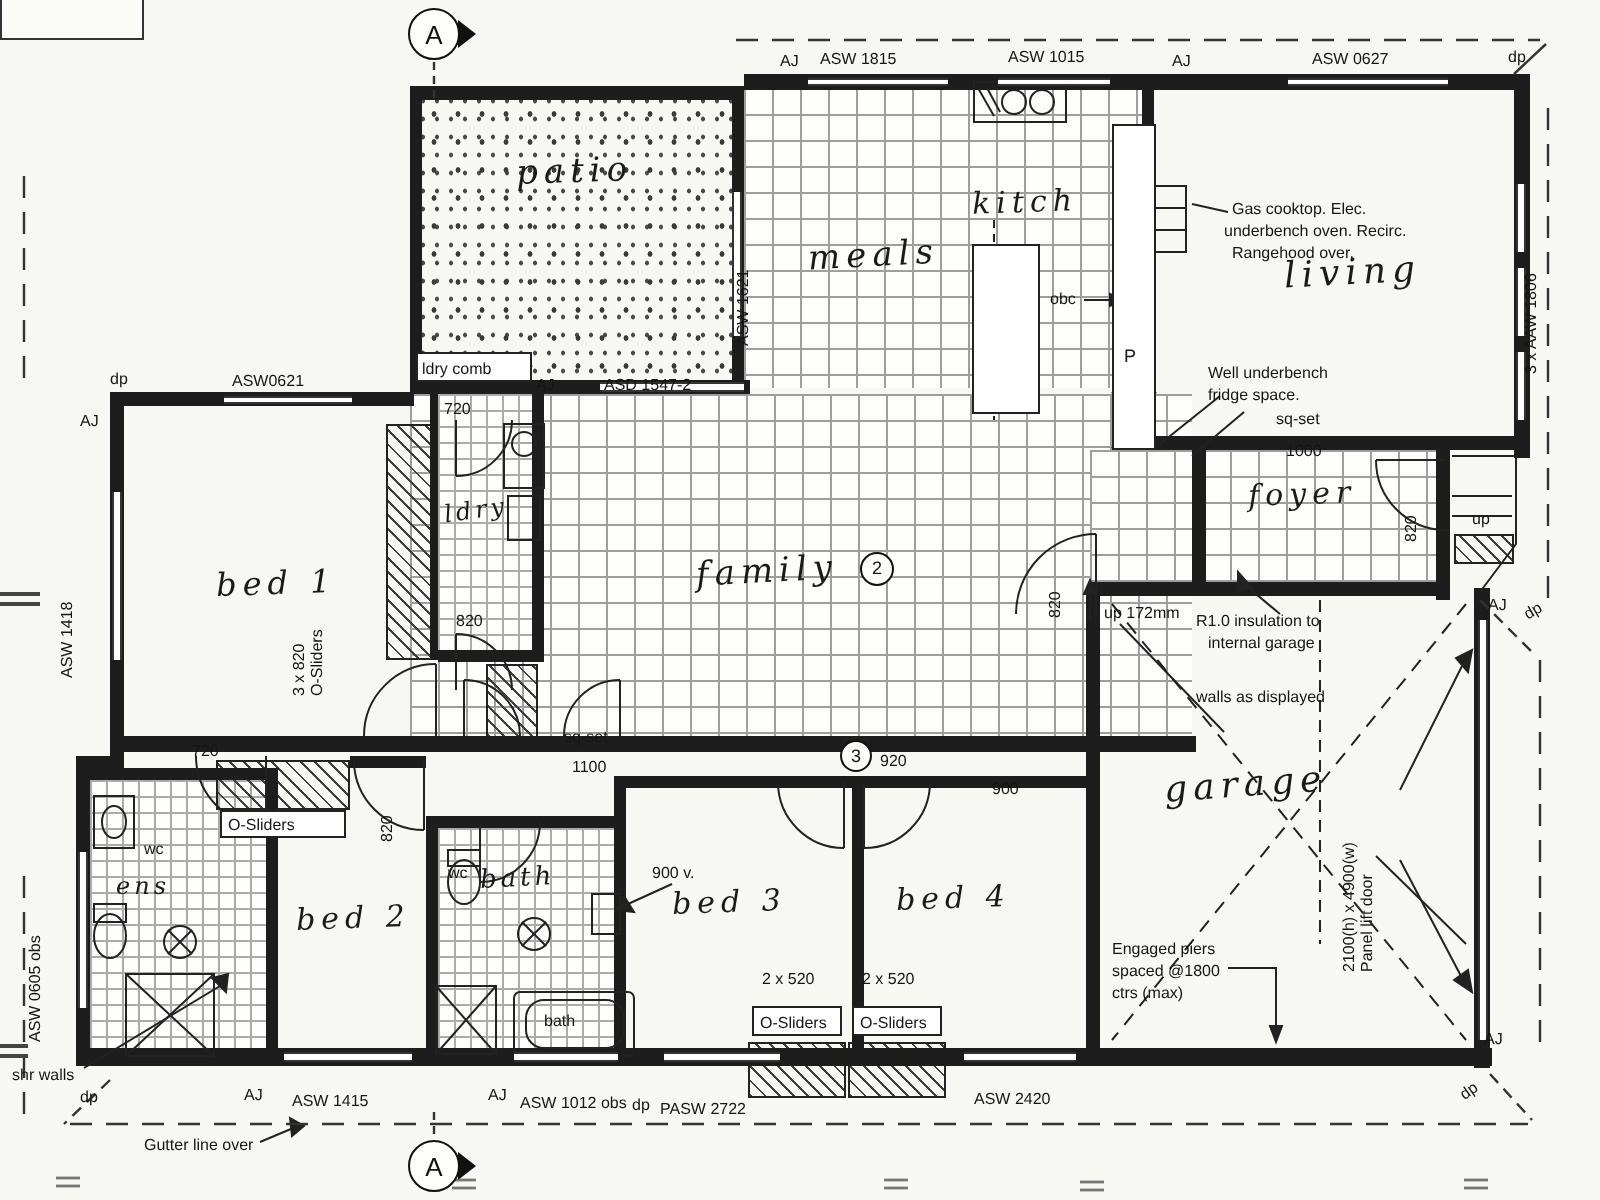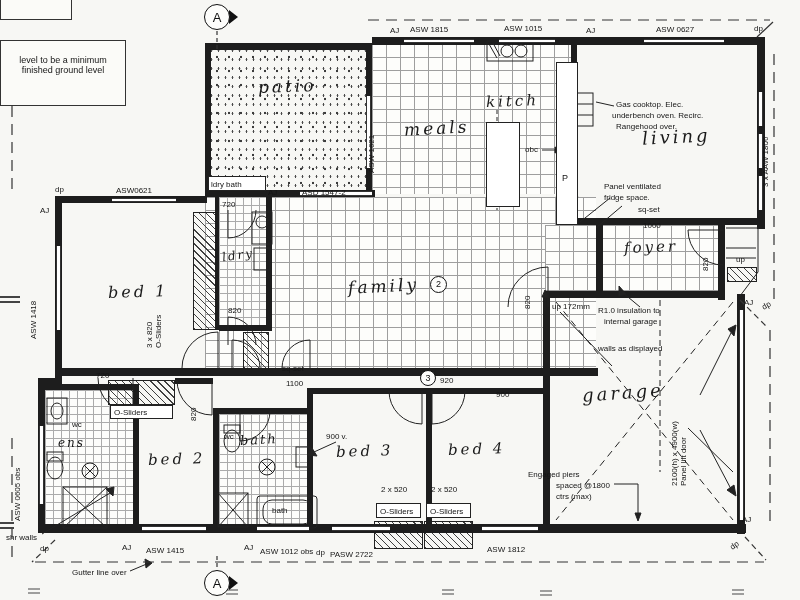--- a/index.html
+++ b/index.html
@@ -107,23 +107,20 @@
 
   <div class="box z5" style="left:486px;top:122px;width:34px;height:85px"></div>
   <div class="box z5" style="left:556px;top:62px;width:22px;height:163px"></div>
   <div class="box z5" style="left:208px;top:176px;width:58px;height:15px"></div>
   <div class="box z5" style="left:376px;top:503px;width:45px;height:15px"></div>
   <div class="box z5" style="left:426px;top:503px;width:45px;height:15px"></div>
   <div class="box z5" style="left:110px;top:405px;width:63px;height:14px"></div>
 
   <div class="nbox z5" style="left:0px;top:-10px;width:72px;height:30px">
     
-  </div>
-  <div class="nbox z5" style="left:0px;top:40px;width:126px;height:66px">
-    <div class="lbl9" style="left:6px;top:14px;width:112px;white-space:normal;text-align:center">level to be a minimum finished ground level</div>
   </div>
 
   <svg width="800" height="600" viewBox="0 0 800 600">
     <g stroke="#222" stroke-width="1" fill="none">
       <path d="M 228,238 A 28,28 0 0 0 256,210"></path>
         <line x1="228" y1="210" x2="228" y2="238"></line>
       <path d="M 256,345 A 28,28 0 0 0 228,317"></path>
         <line x1="228" y1="317" x2="228" y2="345"></line>
       <path d="M 218,332 A 36,36 0 0 0 182,368"></path>
         <line x1="218" y1="332" x2="218" y2="368"></line>
@@ -287,53 +284,53 @@
   <div class="lbl z5" style="left:116px;top:186px">ASW0621</div>
   <div class="lbl z5" style="left:40px;top:206px">AJ</div>
   <div class="lbl rot z5" style="left:38px;top:330px">ASW 1418</div>
   <div class="lbl rot z5" style="left:22px;top:512px">ASW 0605 obs</div>
   <div class="lbl z5" style="left:122px;top:543px">AJ</div>
   <div class="lbl z5" style="left:146px;top:546px">ASW 1415</div>
   <div class="lbl z5" style="left:244px;top:543px">AJ</div>
   <div class="lbl z5" style="left:260px;top:547px">ASW 1012 obs</div>
   <div class="lbl z5" style="left:316px;top:548px">dp</div>
   <div class="lbl z5" style="left:330px;top:550px">PASW 2722</div>
-  <div class="lbl z5" style="left:487px;top:545px">ASW 1812</div>
+  <div class="lbl z5" style="left:487px;top:545px">ASW 2420</div>
   <div class="lbl z5" style="left:742px;top:515px">AJ</div>
   <div class="lbl z5" style="left:730px;top:541px;transform:rotate(-35deg)">dp</div>
   <div class="lbl z5" style="left:744px;top:298px">AJ</div>
   <div class="lbl z5" style="left:762px;top:301px;transform:rotate(-30deg)">dp</div>
   <div class="lbl z5" style="left:40px;top:544px">dp</div>
 
   <div class="lbl z5" style="left:616px;top:100px">Gas cooktop. Elec.</div>
   <div class="lbl z5" style="left:612px;top:111px">underbench oven. Recirc.</div>
   <div class="lbl z5" style="left:616px;top:122px">Rangehood over.</div>
-  <div class="lbl z5" style="left:604px;top:182px">Panel ventilated</div>
+  <div class="lbl z5" style="left:604px;top:182px">Well underbench</div>
   <div class="lbl z5" style="left:604px;top:193px">fridge space.</div>
   <div class="lbl z5" style="left:638px;top:205px">sq-set</div>
   <div class="lbl z5" style="left:282px;top:364px">sq-set</div>
   <div class="lbl z5" style="left:643px;top:221px">1000</div>
   <div class="lbl z5" style="left:525px;top:145px">obc</div>
   <div class="lbl9 z5" style="left:562px;top:173px">P</div>
   <div class="lbl z5" style="left:598px;top:306px">R1.0 insulation to</div>
   <div class="lbl z5" style="left:604px;top:317px">internal garage</div>
   <div class="lbl z5" style="left:598px;top:344px">walls as displayed</div>
   <div class="lbl rot z5" style="left:688px;top:468px"><span>2100(h) x 4900(w)</span><br><span>Panel lift door</span></div>
-  <div class="lbl z5" style="left:528px;top:470px">Engaged piers</div>
+  <div class="lbl z5" style="left:556px;top:470px">Engaged piers</div>
   <div class="lbl z5" style="left:556px;top:481px">spaced @1800</div>
   <div class="lbl z5" style="left:556px;top:492px">ctrs (max)</div>
   <div class="lbl z5" style="left:552px;top:302px">up 172mm</div>
   <div class="lbl z5" style="left:736px;top:255px">up</div>
   <div class="lbl z5" style="left:6px;top:533px">shr walls</div>
   <div class="lbl z5" style="left:326px;top:432px">900 v.</div>
   <div class="lbl z5" style="left:72px;top:420px">wc</div>
   <div class="lbl z5" style="left:224px;top:432px">wc</div>
   <div class="lbl z5" style="left:272px;top:506px">bath</div>
   <div class="lbl z5" style="left:72px;top:568px">Gutter line over</div>
-  <div class="lbl z5" style="left:211px;top:180px">ldry bath</div>
+  <div class="lbl z5" style="left:211px;top:180px">ldry comb</div>
 
   <div class="lbl z5" style="left:222px;top:200px">720</div>
   <div class="lbl z5" style="left:228px;top:306px">820</div>
   <div class="lbl rot z5" style="left:198px;top:412px">820</div>
   <div class="lbl z5" style="left:96px;top:371px">720</div>
   <div class="lbl rot z5" style="left:532px;top:300px">820</div>
   <div class="lbl rot z5" style="left:710px;top:262px">820</div>
   <div class="lbl z5" style="left:286px;top:379px">1100</div>
   <div class="lbl z5" style="left:440px;top:376px">920</div>
   <div class="lbl z5" style="left:496px;top:390px">900</div>

